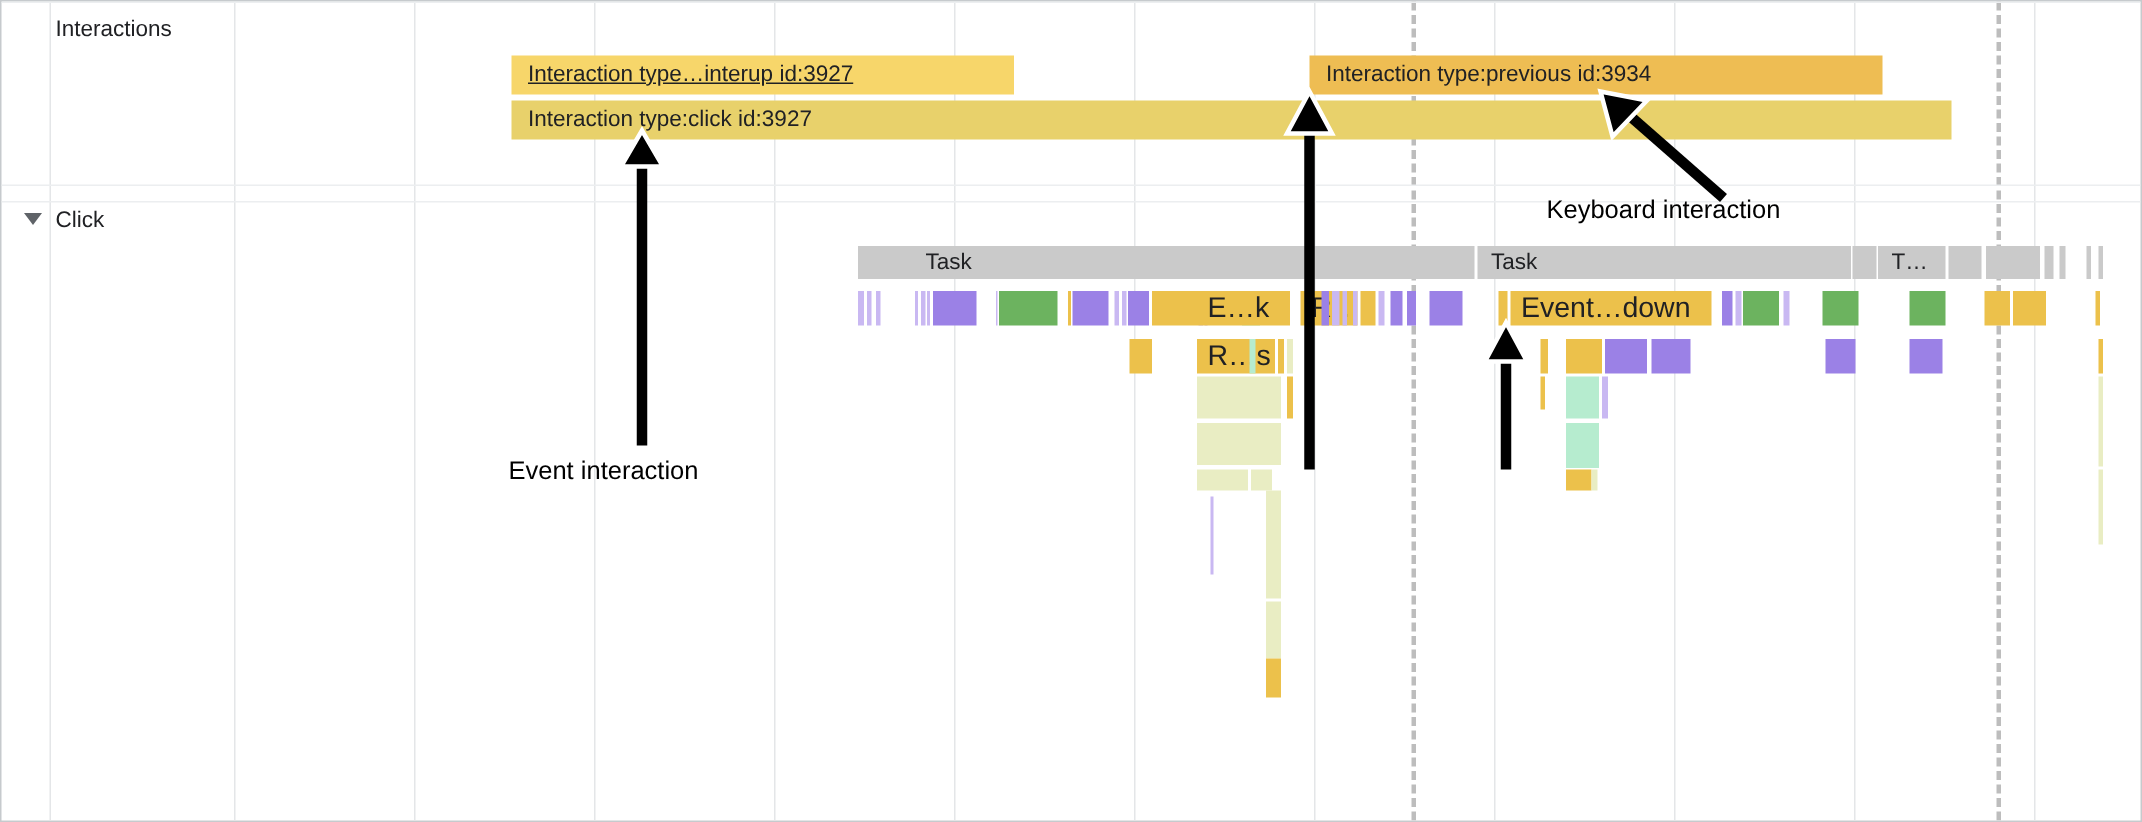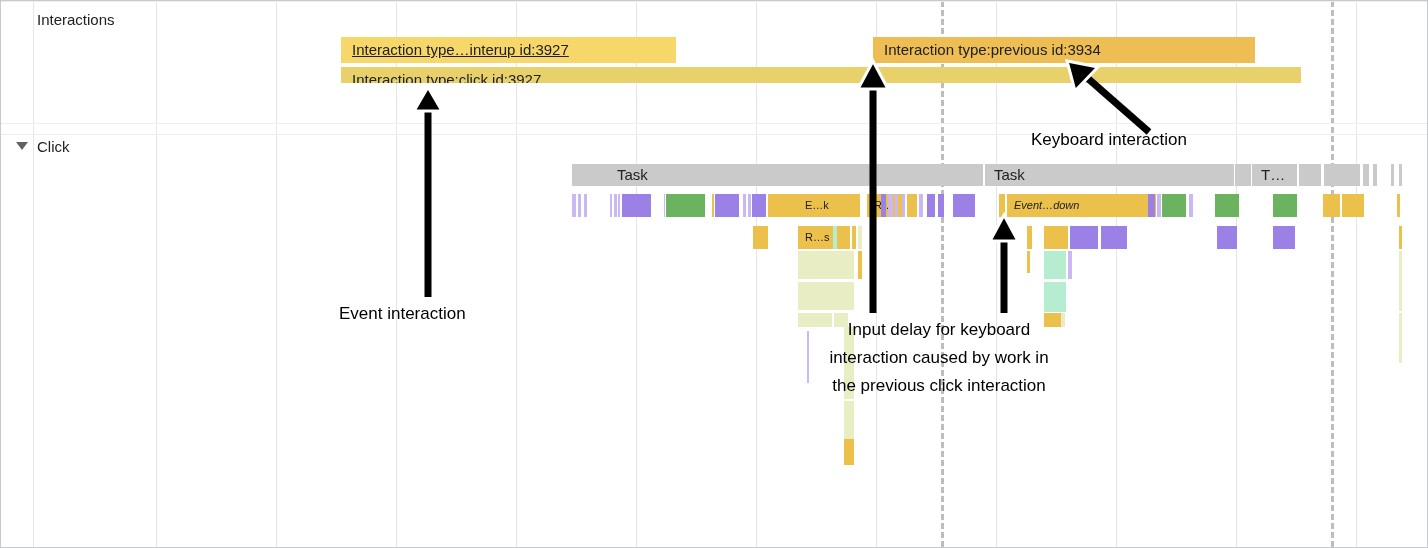--- a/index.html
+++ b/index.html
@@ -18,21 +18,21 @@
 
   .rowsep{position:absolute;left:0;right:0;height:1px;background:#eceef0;}
 
   
   .ibar{position:absolute;height:26px;line-height:26px;font-size:15px;
         color:#202124;padding-left:11px;box-sizing:border-box;
         white-space:nowrap;overflow:hidden;}
 
   
   .fbar{position:absolute;box-sizing:border-box;}
-  .fbar-label{font-size:11px;line-height:20px;color:#202124;
+  .fbar-label{font-size:19px;line-height:20px;color:#202124;
               padding-left:7px;white-space:nowrap;overflow:hidden;}
   .fbar.tasklabel{font-size:15px;line-height:21px;color:#202124;padding-left:9px;}
 
   
   .anno{position:absolute;font-size:17px;color:#000;white-space:nowrap;}
   .anno-multi{position:absolute;font-size:17px;color:#000;line-height:28px;text-align:center;}
   svg.arrows{position:absolute;left:0;top:0;width:1428px;height:548px;overflow:visible;}
 </style>
 </head>
 <body>
@@ -61,21 +61,21 @@
   <div class="rowsep" style="top:133px;"></div>
 
   <div class="track-label" style="left:36px;top:10px;">Interactions</div>
 
   <div class="tri" style="left:15px;top:141px;"></div>
   <div class="track-label" style="left:36px;top:137px;">Click</div>
 
   <div id="ibars">
       <div class="ibar" style="left: 340px; top: 36px; width: 335px; height: 26px; line-height: 26px; background: rgb(247, 214, 106); text-decoration: underline;">Interaction type…interup id:3927</div>
       <div class="ibar" style="left: 872px; top: 36px; width: 382px; height: 26px; line-height: 26px; background: rgb(238, 189, 83);">Interaction type:previous id:3934</div>
-      <div class="ibar" style="left: 340px; top: 66px; width: 960px; height: 16px; line-height: 26px; background: rgb(232, 209, 107);">Interaction type:click id:3927</div>
+      <div class="ibar" style="left: 340px; top: 66px; width: 960px; height: 26px; line-height: 26px; background: rgb(232, 209, 107);">Interaction type:click id:3927</div>
     </div>
 
   <div id="flame">
       <div class="fbar" style="left: 571px; top: 163px; width: 36px; height: 22px; background: rgb(202, 202, 202);"></div>
       <div class="fbar" style="left: 872px; top: 163px; width: 110px; height: 22px; background: rgb(202, 202, 202);"></div>
       <div class="fbar" style="left: 1234px; top: 163px; width: 16px; height: 22px; background: rgb(202, 202, 202);"></div>
       <div class="fbar" style="left: 1298px; top: 163px; width: 22px; height: 22px; background: rgb(202, 202, 202);"></div>
       <div class="fbar" style="left: 1323px; top: 163px; width: 36px; height: 22px; background: rgb(202, 202, 202);"></div>
       <div class="fbar" style="left: 1362px; top: 163px; width: 6px; height: 22px; background: rgb(202, 202, 202);"></div>
       <div class="fbar" style="left: 1372px; top: 163px; width: 4px; height: 22px; background: rgb(202, 202, 202);"></div>
@@ -99,21 +99,21 @@
       <div class="fbar" style="left: 747px; top: 193px; width: 3px; height: 23px; background: rgb(201, 184, 242);"></div>
       <div class="fbar" style="left: 751px; top: 193px; width: 14px; height: 23px; background: rgb(155, 129, 230);"></div>
       <div class="fbar" style="left: 767px; top: 193px; width: 30px; height: 23px; background: rgb(236, 193, 75);"></div>
       <div class="fbar" style="left: 798px; top: 193px; width: 3px; height: 23px; background: rgb(201, 184, 242);"></div>
       <div class="fbar" style="left: 802px; top: 193px; width: 2px; height: 23px; background: rgb(201, 184, 242);"></div>
       <div class="fbar" style="left: 827px; top: 193px; width: 6px; height: 23px; background: rgb(182, 236, 207);"></div>
       <div class="fbar" style="left: 833px; top: 193px; width: 6px; height: 23px; background: rgb(182, 236, 207);"></div>
       <div class="fbar fbar-label" style="left: 797px; top: 193px; width: 62px; height: 23px; background: rgb(236, 193, 75); line-height: 23px;">E…k</div>
       <div class="fbar fbar-label" style="left: 866px; top: 193px; width: 38px; height: 23px; background: rgb(236, 193, 75); line-height: 23px;">R…</div>
       <div class="fbar fbar-label" style="left: 797px; top: 225px; width: 52px; height: 23px; background: rgb(236, 193, 75); line-height: 23px;">R…s</div>
-      <div class="fbar fbar-label" style="left: 1006px; top: 193px; width: 149px; height: 23px; background: rgb(236, 193, 75); line-height: 23px; font-style: italic;">Event…down</div>
+      <div class="fbar fbar-label" style="left: 1006px; top: 193px; width: 134px; height: 23px; background: rgb(236, 193, 75); line-height: 23px;">Event…down</div>
       <div class="fbar" style="left: 880px; top: 193px; width: 5px; height: 23px; background: rgb(155, 129, 230);"></div>
       <div class="fbar" style="left: 887px; top: 193px; width: 5px; height: 23px; background: rgb(201, 184, 242);"></div>
       <div class="fbar" style="left: 894px; top: 193px; width: 3px; height: 23px; background: rgb(201, 184, 242);"></div>
       <div class="fbar" style="left: 901px; top: 193px; width: 3px; height: 23px; background: rgb(201, 184, 242);"></div>
       <div class="fbar" style="left: 906px; top: 193px; width: 10px; height: 23px; background: rgb(236, 193, 75);"></div>
       <div class="fbar" style="left: 918px; top: 193px; width: 4px; height: 23px; background: rgb(201, 184, 242);"></div>
       <div class="fbar" style="left: 926px; top: 193px; width: 8px; height: 23px; background: rgb(155, 129, 230);"></div>
       <div class="fbar" style="left: 937px; top: 193px; width: 6px; height: 23px; background: rgb(155, 129, 230);"></div>
       <div class="fbar" style="left: 952px; top: 193px; width: 22px; height: 23px; background: rgb(155, 129, 230);"></div>
       <div class="fbar" style="left: 998px; top: 193px; width: 6px; height: 23px; background: rgb(236, 193, 75);"></div>
@@ -153,25 +153,20 @@
       <div class="fbar" style="left: 1043px; top: 312px; width: 17px; height: 14px; background: rgb(236, 193, 75);"></div>
       <div class="fbar" style="left: 1060px; top: 312px; width: 4px; height: 14px; background: rgb(233, 237, 195);"></div>
       <div class="fbar" style="left: 1398px; top: 250px; width: 3px; height: 60px; background: rgb(233, 237, 195);"></div>
       <div class="fbar" style="left: 1398px; top: 312px; width: 3px; height: 50px; background: rgb(233, 237, 195);"></div>
     </div>
 
   <div class="anno" style="left:338px;top:303px;">Event interaction</div>
 
   <div class="anno" style="left:1030px;top:129px;">Keyboard interaction</div>
 
-  <div class="anno-multi" style="left:780px;top:315px;width:316px;">
-    <div>Input delay for keyboard</div>
-    <div>interaction caused by work in</div>
-    <div>the previous click interaction</div>
-  </div>
 
   <svg class="arrows" viewBox="0 0 1428 548">
 
     <g>
       <path d="M427,296 L427,104" stroke="#000" stroke-width="7" fill="none"></path>
       <path d="M427,86 L413,110 L441,110 Z" fill="#000" stroke="#fff" stroke-width="3"></path>
     </g>
 
     <g>
       <path d="M872,312 L872,82" stroke="#000" stroke-width="7" fill="none"></path>

